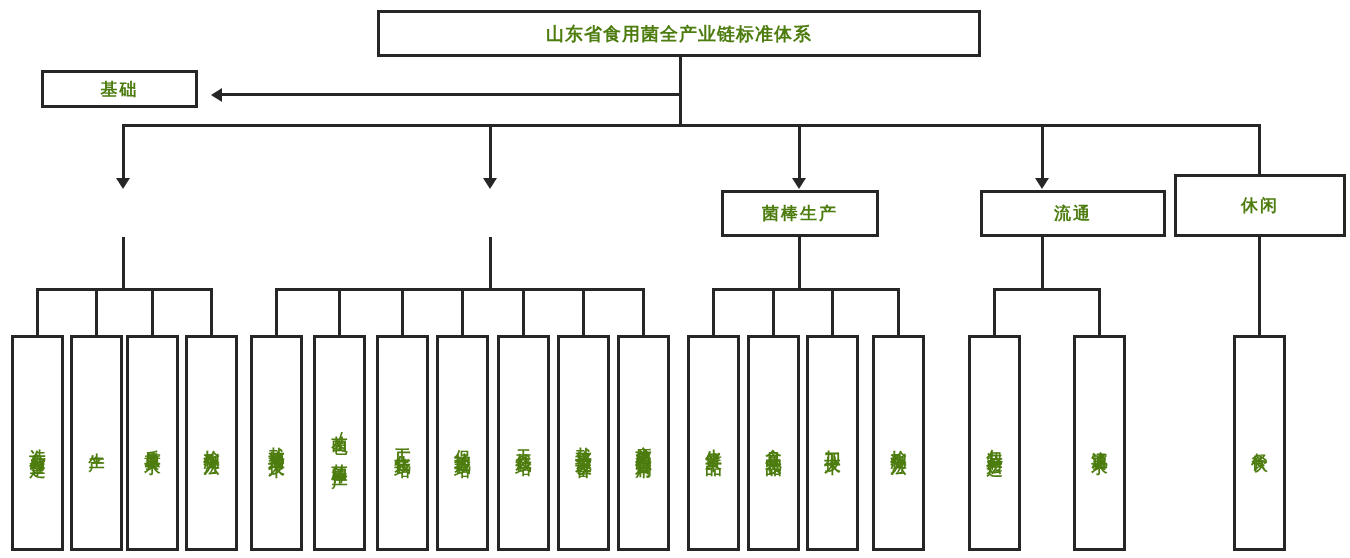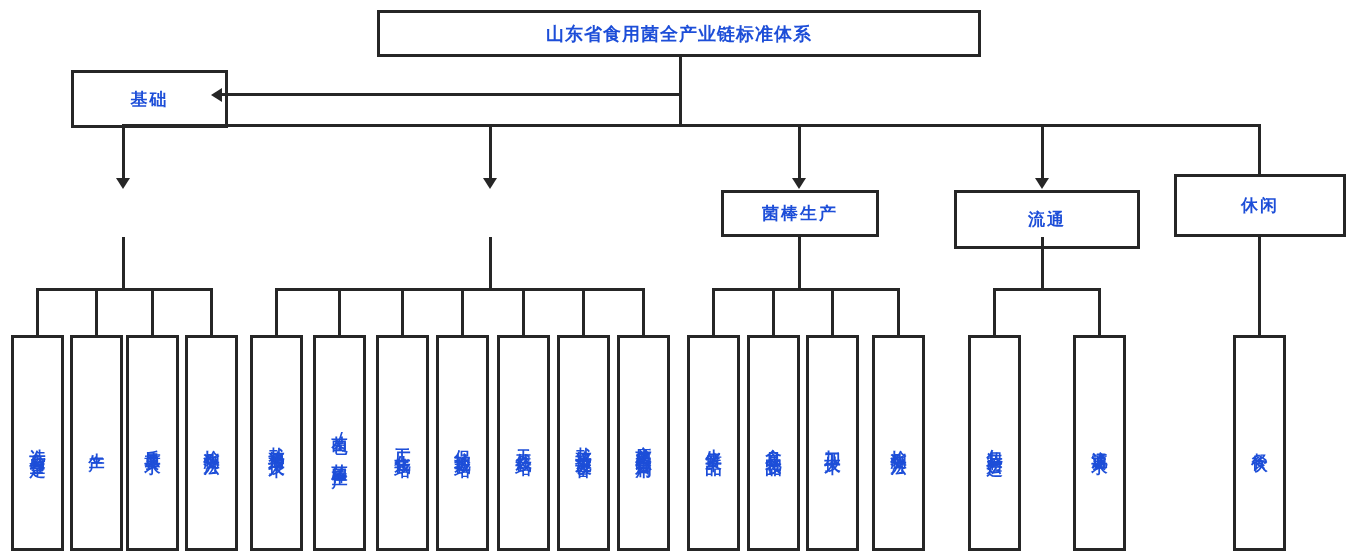--- a/index.html
+++ b/index.html
@@ -2,21 +2,21 @@
 <html><head>
 <meta charset="utf-8">
 <style>
   html,body { margin:0; padding:0; background:#ffffff; }
   .canvas {
     position: relative;
     width: 1350px;
     height: 558px;
     background: #ffffff;
     font-family: "DejaVu Sans", "Liberation Sans", sans-serif;
-    color: #1d4ed8;
+    color: #4d7c0f;
     overflow: hidden;
   }
   .box {
     position: absolute;
     box-sizing: border-box;
     background: #ffffff;
     border: 3px solid #262626;
     display: flex;
     align-items: center;
     justify-content: center;
@@ -55,21 +55,21 @@
 </style>
 </head>
 <body>
 
 <div class="canvas">
 
   <div class="box root-box" style="left:377px; top:10px; width:604px; height:47px;">
     <span>山东省食用菌全产业链标准体系</span>
   </div>
 
-  <div class="box level2-box" style="left:71px; top:70px; width:157px; height:58px;text-align:center;">
+  <div class="box level2-box" style="left:41px; top:70px; width:157px; height:38px;text-align:center;">
     <span>基础</span>
   </div>
 
   <div class="vline" style="left:679px; top:57px; height:70px;"></div>
 
   <div class="hline" style="left:222px; top:93px; width:459px;"></div>
   <div class="arrow-left" style="left:211px; top:88px;"></div>
 
   <div class="hline" style="left:122px; top:124px; width:1139px;"></div>
 
@@ -80,21 +80,21 @@
   <div class="vline" style="left:798px;  top:124px; height:56px;"></div>
   <div class="arrow-down" style="left:792px;  top:178px;"></div>
   <div class="vline" style="left:1041px; top:124px; height:56px;"></div>
   <div class="arrow-down" style="left:1035px; top:178px;"></div>
   <div class="vline" style="left:1258px; top:124px; height:56px;"></div>
   <div class="arrow-down" style="left:1252px; top:178px;"></div>
 
   <div class="box level2-box" style="left:721px; top:190px; width:158px; height:47px;">
     <span>菌棒生产</span>
   </div>
-  <div class="box level2-box" style="left:954px; top:190px; width:186px; height:59px;">
+  <div class="box level2-box" style="left:980px; top:190px; width:186px; height:47px;">
     <span>流通</span>
   </div>
   <div class="box level2-box" style="left:1174px; top:174px; width:172px; height:63px;">
     <span>休闲</span>
   </div>
 
   <div class="vline" style="left:122px; top:237px; height:53px;"></div>
   <div class="hline" style="left:36px; top:288px; width:177px;"></div>
   <div class="vline" style="left:36px;  top:288px; height:47px;"></div>
   <div class="vline" style="left:95px;  top:288px; height:47px;"></div>

